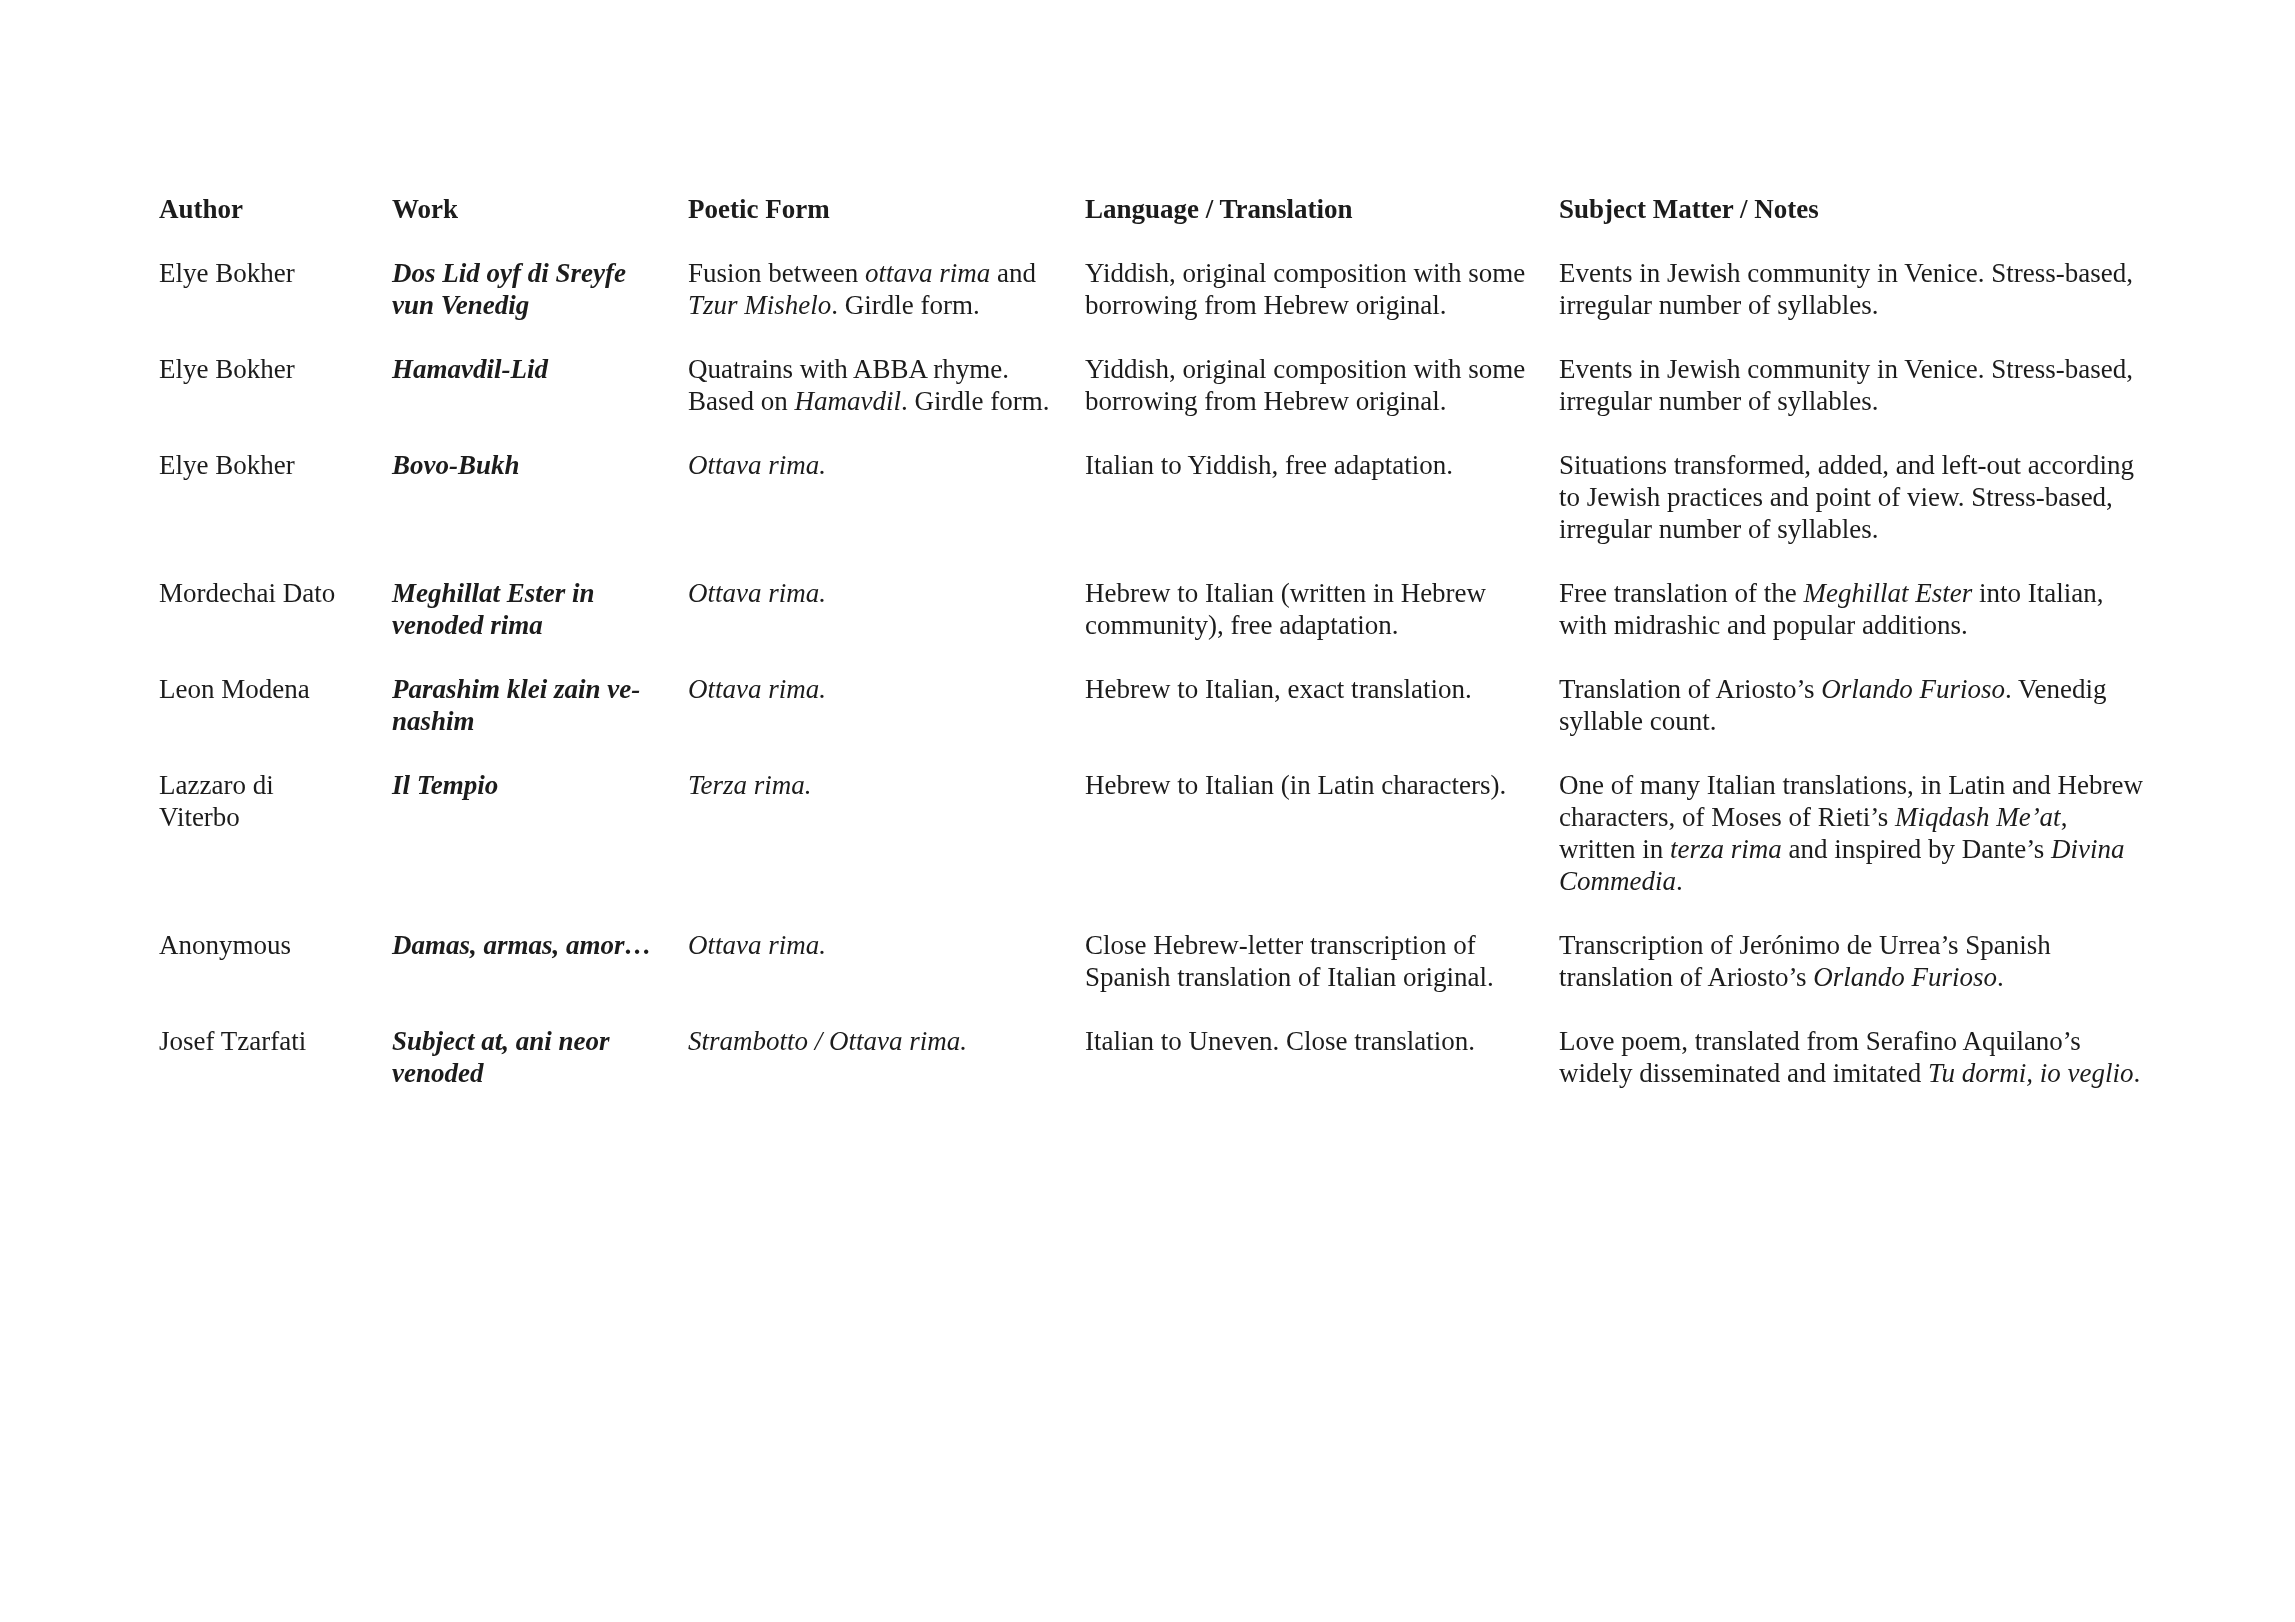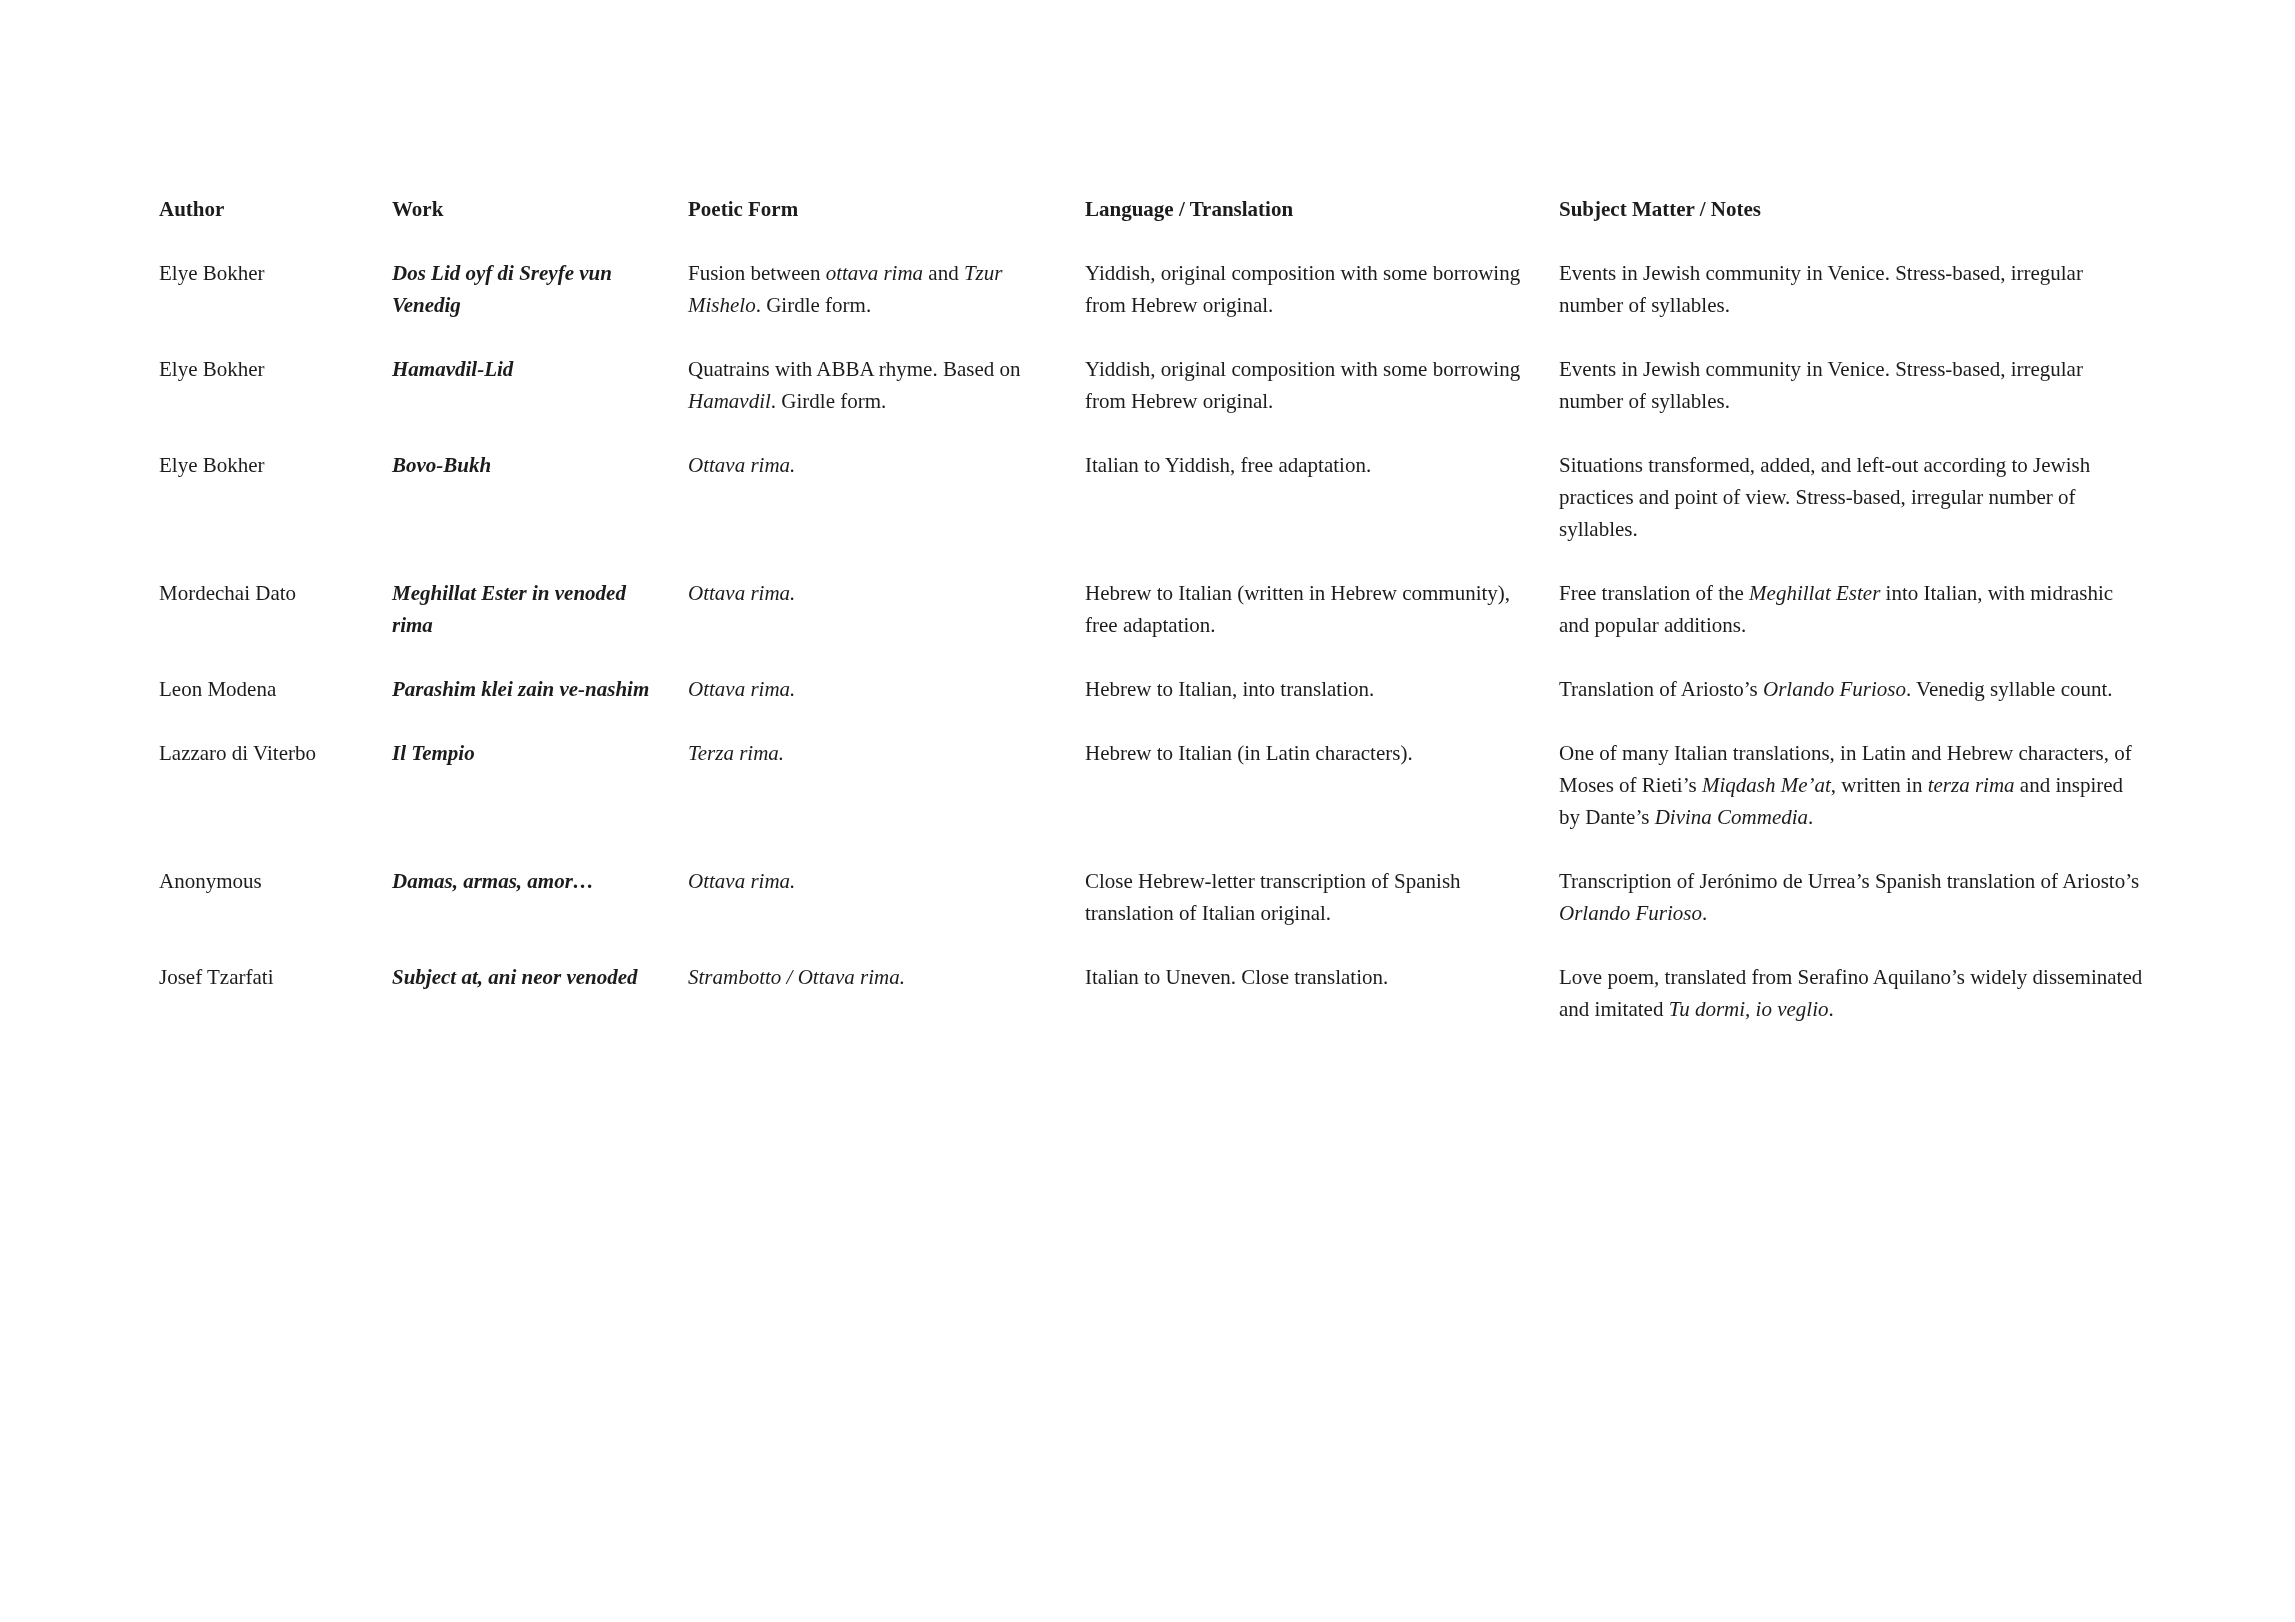--- a/index.html
+++ b/index.html
@@ -19,21 +19,21 @@
     padding: 193px 0 0 159px;
   }
   table.lit-table {
     border-collapse: collapse;
     table-layout: fixed;
     width: 2019px;
   }
   th, td {
     vertical-align: top;
     text-align: left;
-    font-size: 21px;
+    font-size: 27px;
     line-height: 32px;
     padding: 0 32px 32px 0;
     font-weight: normal;
   }
   th {
     font-weight: bold;
     white-space: nowrap;
   }
   td.col-work {
     font-weight: bold;
@@ -93,21 +93,21 @@
     <td class="col-work"><span>Meghillat Ester in venoded rima</span></td>
     <td class="col-form"><i>Ottava rima.</i></td>
     <td class="col-lang"><span>Hebrew to Italian (written in Hebrew community), free adaptation.</span></td>
     <td class="col-notes"><span>Free translation of the </span><i>Meghillat Ester</i><span> into Italian, with midrashic and popular additions.</span></td>
   </tr>
 
   <tr>
     <td class="col-author"><span>Leon Modena</span></td>
     <td class="col-work"><span>Parashim klei zain ve-nashim</span></td>
     <td class="col-form"><i>Ottava rima.</i></td>
-    <td class="col-lang"><span>Hebrew to Italian, into translation.</span></td>
+    <td class="col-lang"><span>Hebrew to Italian, exact translation.</span></td>
     <td class="col-notes"><span>Translation of Ariosto’s </span><i>Orlando Furioso</i><span>. Venedig syllable count.</span></td>
   </tr>
 
   <tr>
     <td class="col-author"><span>Lazzaro di Viterbo</span></td>
     <td class="col-work"><span>Il Tempio</span></td>
     <td class="col-form"><i>Terza rima.</i></td>
     <td class="col-lang"><span>Hebrew to Italian (in Latin characters).</span></td>
     <td class="col-notes"><span>One of many Italian translations, in Latin and Hebrew characters, of Moses of Rieti’s </span><i>Miqdash Me’at</i><span>, written in </span><i>terza rima</i><span> and inspired by Dante’s </span><i>Divina Commedia</i><span>.</span></td>
   </tr>

